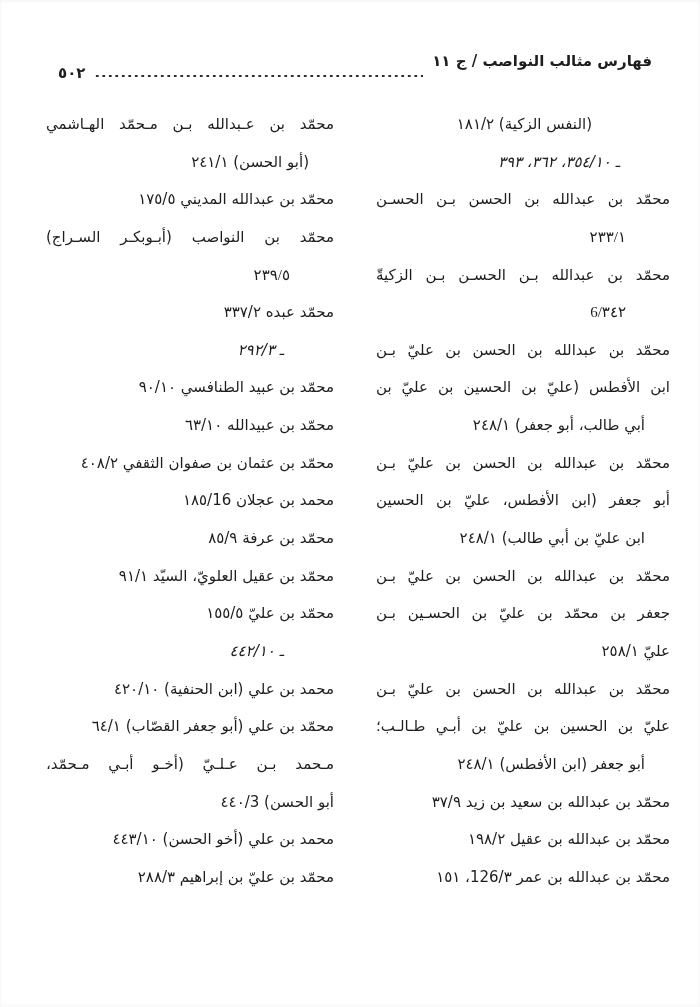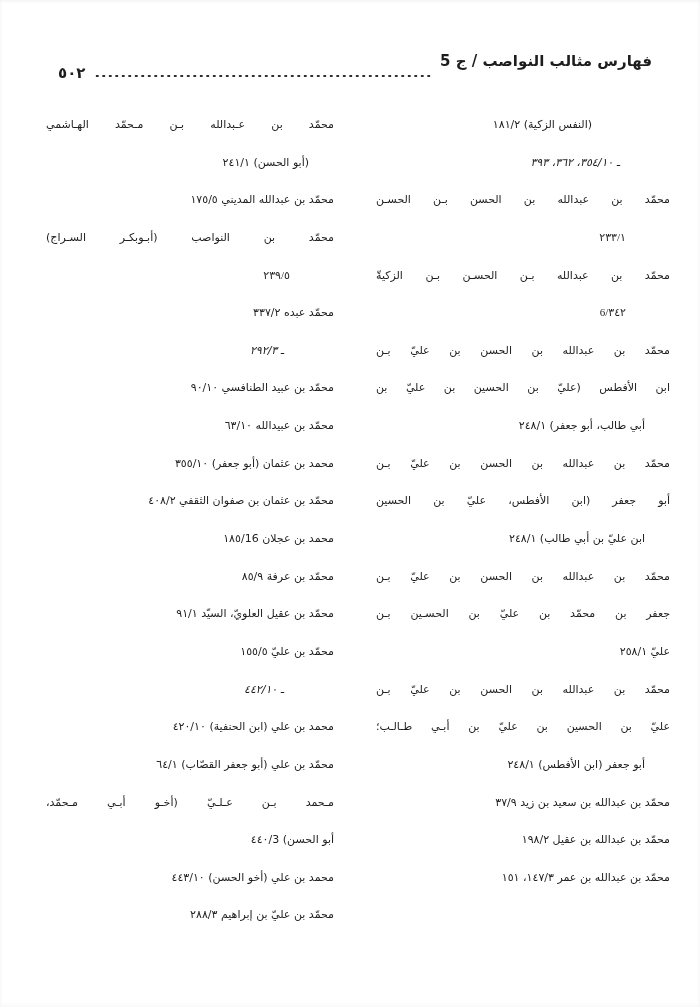--- a/index.html
+++ b/index.html
@@ -47,21 +47,21 @@
     display: flex;
     gap: 30px;
     padding: 0 30px 0 34px;
   }
   .col { display: block; }
   .col-right { width: 306px; }
   .col-left  { width: 300px; }
   .line {
     height: 37.65px;
     line-height: 37.65px;
-    font-size: 11px;
+    font-size: 15px;
     text-align: right;
     white-space: nowrap;
     margin-left: 12px;
   }
   
   .line.j {
     white-space: normal;
     text-align: justify;
     text-align-last: justify;
     text-justify: inter-word;
@@ -74,21 +74,21 @@
   .line.d { padding-right: 50px; font-style: italic; }
   
   .line.C { padding-right: 78px; }
 </style>
 </head>
 <body>
 
 <div class="page">
 
   <div class="running-header">
-    <span class="rh-title">فهارس مثالب النواصب / ج 5</span>
+    <span class="rh-title">فهارس مثالب النواصب / ج ١١</span>
     <span class="rh-leader"></span>
     <span class="rh-page-number">٥٠٢</span>
   </div>
 
   <div class="content">
 
     <div class="col col-right">
       <div class="line C">(النفس الزكية) ١٨١/٢</div>
       <div class="line d">ـ ٣٥٤/١٠، ٣٦٢، ٣٩٣</div>
       <div class="line j">محمّد بن عبدالله بن الحسن بـن الحسـن</div>
@@ -102,34 +102,33 @@
       <div class="line j">أبو جعفر (ابن الأفطس، عليّ بن الحسين</div>
       <div class="line c">ابن عليّ بن أبي طالب) ٢٤٨/١</div>
       <div class="line j">محمّد بن عبدالله بن الحسن بن عليّ بـن</div>
       <div class="line j">جعفر بن محمّد بن عليّ بن الحسـين بـن</div>
       <div class="line e">عليّ ٢٥٨/١</div>
       <div class="line j">محمّد بن عبدالله بن الحسن بن عليّ بـن</div>
       <div class="line j">عليّ بن الحسين بن عليّ بن أبـي طـالـب؛</div>
       <div class="line c">أبو جعفر (ابن الأفطس) ٢٤٨/١</div>
       <div class="line e">محمّد بن عبدالله بن سعيد بن زيد ٣٧/٩</div>
       <div class="line e">محمّد بن عبدالله بن عقيل ١٩٨/٢</div>
-      <div class="line e">محمّد بن عبدالله بن عمر ١٤٧/٣، ١٥١</div>
+      <div class="line e">محمّد بن عبدالله بن عمر 126/٣، ١٥١</div>
     </div>
 
     <div class="col col-left">
       <div class="line j">محمّد بن عـبدالله بـن مـحمّد الهـاشمي</div>
       <div class="line c">(أبو الحسن) ٢٤١/١</div>
       <div class="line e">محمّد بن عبدالله المديني ١٧٥/٥</div>
       <div class="line j">محمّد بن النواصب (أبـوبكـر السـراج)</div>
       <div class="line n">٢٣٩/٥</div>
       <div class="line e">محمّد عبده ٣٣٧/٢</div>
       <div class="line d">ـ ٢٩٢/٣</div>
       <div class="line e">محمّد بن عبيد الطنافسي ٩٠/١٠</div>
       <div class="line e">محمّد بن عبيدالله ٦٣/١٠</div>
-      <div class="line e">محمد بن عثمان (أبو جعفر) ٣٥٥/١٠</div>
       <div class="line e">محمّد بن عثمان بن صفوان الثقفي ٤٠٨/٢</div>
       <div class="line e">محمد بن عجلان ١٨٥/16</div>
       <div class="line e">محمّد بن عرفة ٨٥/٩</div>
       <div class="line e">محمّد بن عقيل العلويّ، السيّد ٩١/١</div>
       <div class="line e">محمّد بن عليّ ١٥٥/٥</div>
       <div class="line d">ـ ٤٤٢/١٠</div>
       <div class="line e">محمد بن علي (ابن الحنفية) ٤٢٠/١٠</div>
       <div class="line e">محمّد بن علي (أبو جعفر القصّاب) ٦٤/١</div>
       <div class="line j">مـحمد بـن عـلـيّ (أخـو أبـي مـحمّد،</div>
       <div class="line e">أبو الحسن) ٤٤٠/3</div>

